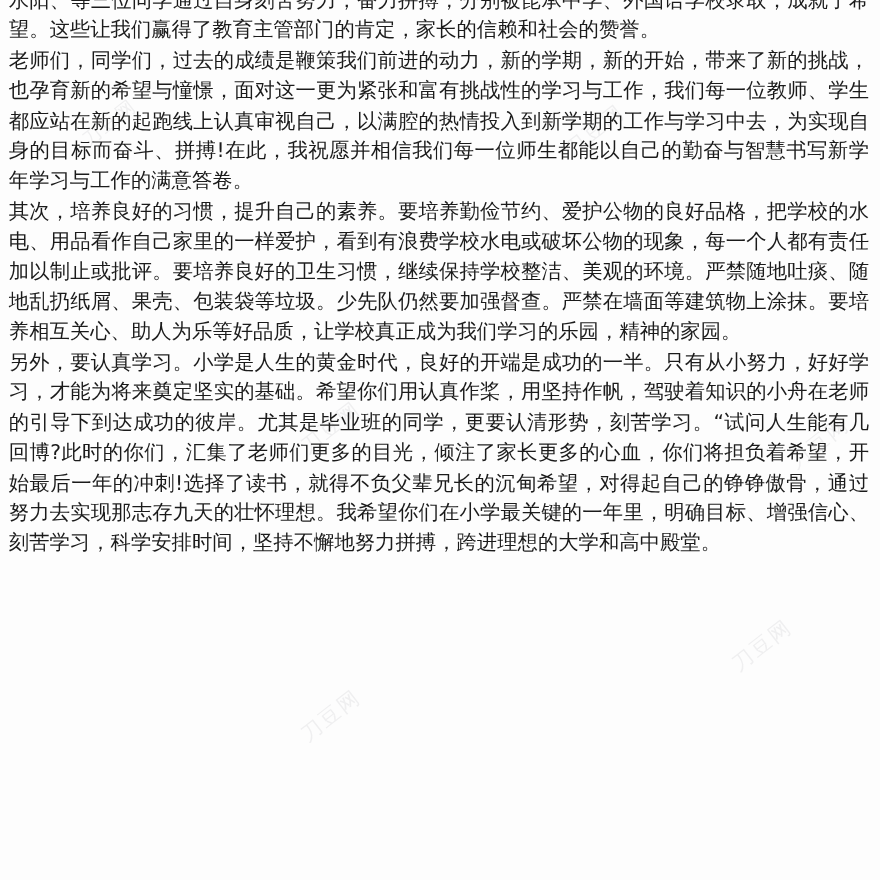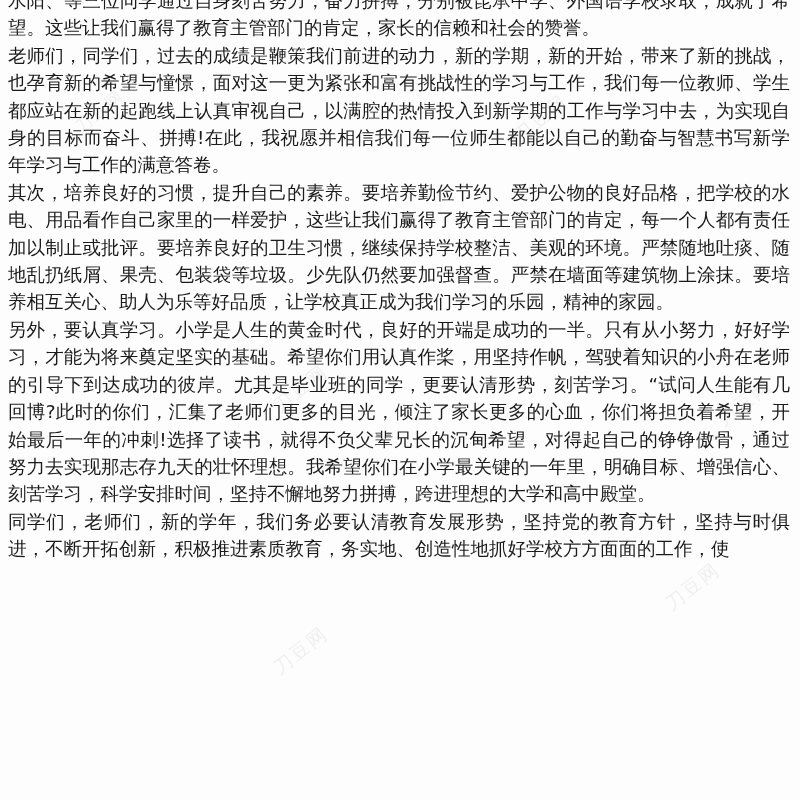--- a/index.html
+++ b/index.html
@@ -85,18 +85,17 @@
     <span class="wm wm-b">刀豆网</span>
     <span class="wm wm-c">刀豆网</span>
     <span class="wm wm-d">刀豆网</span>
     <span class="wm wm-e">刀豆网</span>
     <span class="wm wm-f">刀豆网</span>
   </div>
 
   <div class="doc-body">
     <p class="para para-clip-top">水阳、等三位同学通过自身刻苦努力，奋力拼搏，分别被昆承中学、外国语学校录取，成就了希望。这些让我们赢得了教育主管部门的肯定，家长的信赖和社会的赞誉。</p>
     <p class="para">老师们，同学们，过去的成绩是鞭策我们前进的动力，新的学期，新的开始，带来了新的挑战，也孕育新的希望与憧憬，面对这一更为紧张和富有挑战性的学习与工作，我们每一位教师、学生都应站在新的起跑线上认真审视自己，以满腔的热情投入到新学期的工作与学习中去，为实现自身的目标而奋斗、拼搏!在此，我祝愿并相信我们每一位师生都能以自己的勤奋与智慧书写新学年学习与工作的满意答卷。</p>
-    <p class="para">其次，培养良好的习惯，提升自己的素养。要培养勤俭节约、爱护公物的良好品格，把学校的水电、用品看作自己家里的一样爱护，这些让我们赢得了教育主管部门的肯定，每一个人都有责任加以制止或批评。要培养良好的卫生习惯，继续保持学校整洁、美观的环境。严禁随地吐痰、随地乱扔纸屑、果壳、包装袋等垃圾。少先队仍然要加强督查。严禁在墙面等建筑物上涂抹。要培养相互关心、助人为乐等好品质，让学校真正成为我们学习的乐园，精神的家园。</p>
+    <p class="para">其次，培养良好的习惯，提升自己的素养。要培养勤俭节约、爱护公物的良好品格，把学校的水电、用品看作自己家里的一样爱护，看到有浪费学校水电或破坏公物的现象，每一个人都有责任加以制止或批评。要培养良好的卫生习惯，继续保持学校整洁、美观的环境。严禁随地吐痰、随地乱扔纸屑、果壳、包装袋等垃圾。少先队仍然要加强督查。严禁在墙面等建筑物上涂抹。要培养相互关心、助人为乐等好品质，让学校真正成为我们学习的乐园，精神的家园。</p>
     <p class="para">另外，要认真学习。小学是人生的黄金时代，良好的开端是成功的一半。只有从小努力，好好学习，才能为将来奠定坚实的基础。希望你们用认真作桨，用坚持作帆，驾驶着知识的小舟在老师的引导下到达成功的彼岸。尤其是毕业班的同学，更要认清形势，刻苦学习。“试问人生能有几回博?此时的你们，汇集了老师们更多的目光，倾注了家长更多的心血，你们将担负着希望，开始最后一年的冲刺!选择了读书，就得不负父辈兄长的沉甸希望，对得起自己的铮铮傲骨，通过努力去实现那志存九天的壮怀理想。我希望你们在小学最关键的一年里，明确目标、增强信心、刻苦学习，科学安排时间，坚持不懈地努力拼搏，跨进理想的大学和高中殿堂。</p>
-    <p class="para">同学们，老师们，新的学年，我们务必要认清教育发展形势，坚持党的教育方针，坚持与时俱进，不断开拓创新，积极推进素质教育，务实地、创造性地抓好学校方方面面的工作，使</p>
   </div>
 
 </div>
 
 </body></html>

